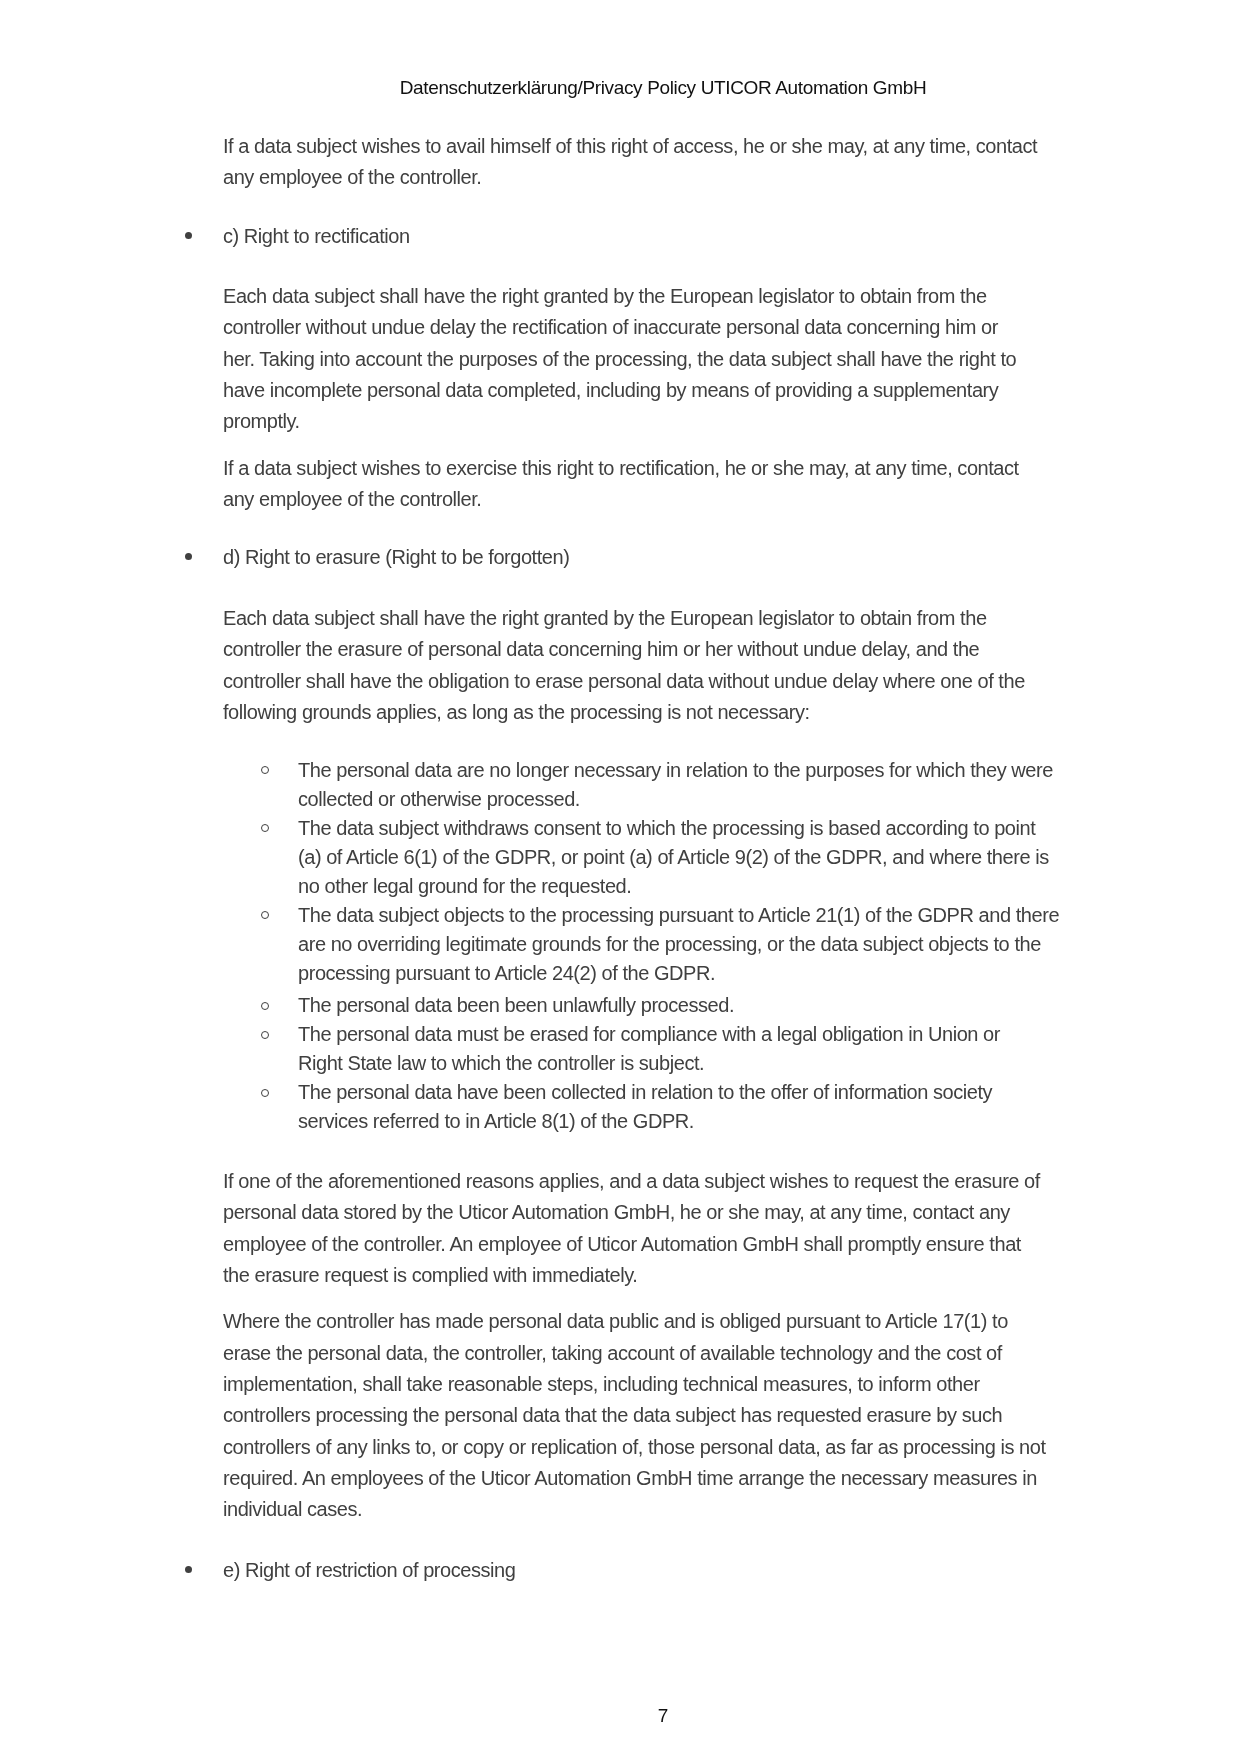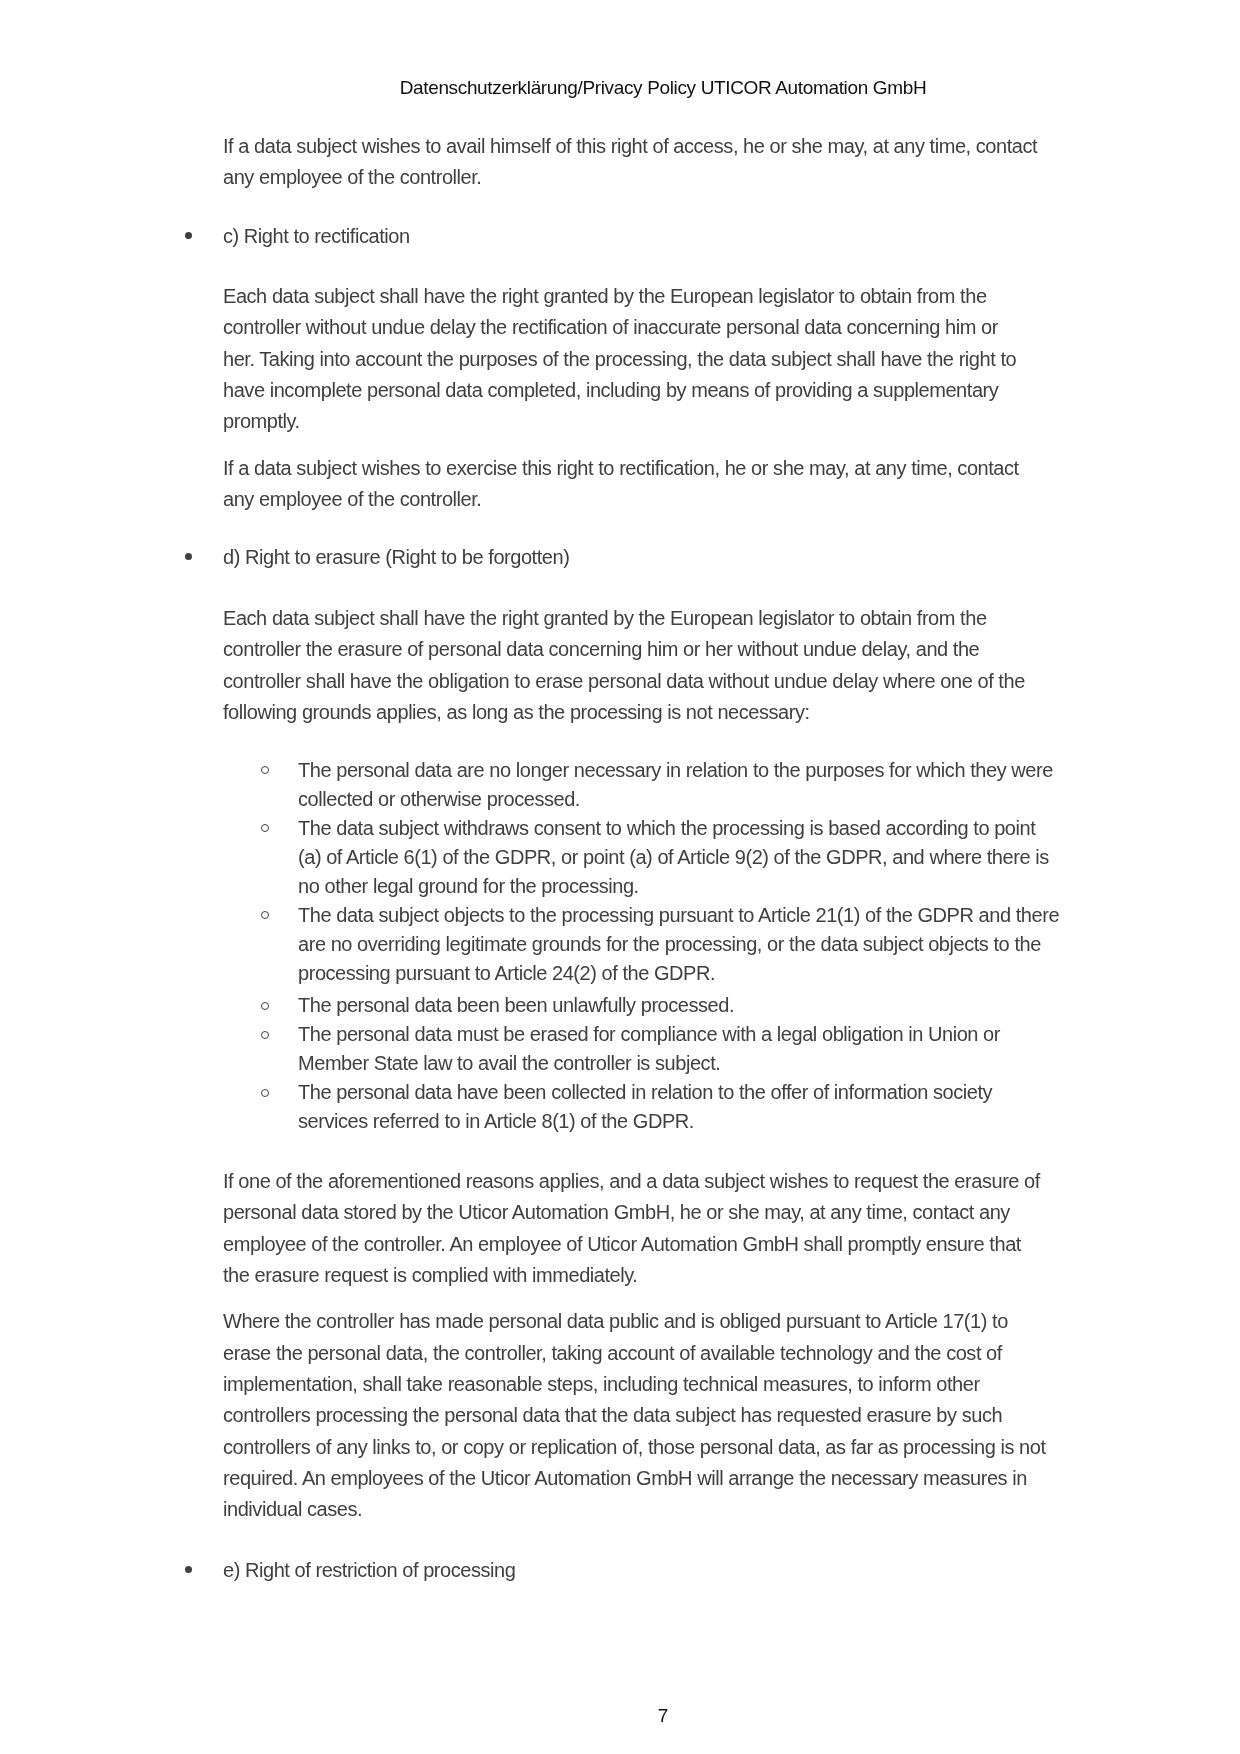--- a/index.html
+++ b/index.html
@@ -82,39 +82,39 @@
       <div>
         <span class="circle" style="left:218px; top:766px"></span>
         <div class="line sub-line" style="top:755px">The personal data are no longer necessary in relation to the purposes for which they were</div>
         <div class="line sub-line" style="top:784px">collected or otherwise processed.</div>
       </div>
 
       <div>
         <span class="circle" style="left:218px; top:824px"></span>
         <div class="line sub-line" style="top:813px">The data subject withdraws consent to which the processing is based according to point</div>
         <div class="line sub-line" style="top:842px">(a) of Article 6(1) of the GDPR, or point (a) of Article 9(2) of the GDPR, and where there is</div>
-        <div class="line sub-line" style="top:871px">no other legal ground for the processing.</div>
+        <div class="line sub-line" style="top:871px">no other legal ground for the requested.</div>
       </div>
 
       <div>
         <span class="circle" style="left:218px; top:911px"></span>
         <div class="line sub-line" style="top:900px">The data subject objects to the processing pursuant to Article 21(1) of the GDPR and there</div>
         <div class="line sub-line" style="top:929px">are no overriding legitimate grounds for the processing, or the data subject objects to the</div>
         <div class="line sub-line" style="top:958px">processing pursuant to Article 24(2) of the GDPR.</div>
       </div>
 
       <div>
         <span class="circle" style="left:218px; top:1002px"></span>
         <div class="line sub-line" style="top:990px">The personal data been been unlawfully processed.</div>
       </div>
 
       <div>
         <span class="circle" style="left:218px; top:1031px"></span>
         <div class="line sub-line" style="top:1019px">The personal data must be erased for compliance with a legal obligation in Union or</div>
-        <div class="line sub-line" style="top:1048px">Member State law to avail the controller is subject.</div>
+        <div class="line sub-line" style="top:1048px">Right State law to which the controller is subject.</div>
       </div>
 
       <div>
         <span class="circle" style="left:218px; top:1089px"></span>
         <div class="line sub-line" style="top:1077px">The personal data have been collected in relation to the offer of information society</div>
         <div class="line sub-line" style="top:1106px">services referred to in Article 8(1) of the GDPR.</div>
       </div>
     </div>
 
     <div>
@@ -123,21 +123,21 @@
       <div class="line body-line" style="top:1229px">employee of the controller. An employee of Uticor Automation GmbH shall promptly ensure that</div>
       <div class="line body-line" style="top:1260px">the erasure request is complied with immediately.</div>
     </div>
 
     <div>
       <div class="line body-line" style="top:1306px">Where the controller has made personal data public and is obliged pursuant to Article 17(1) to</div>
       <div class="line body-line" style="top:1338px">erase the personal data, the controller, taking account of available technology and the cost of</div>
       <div class="line body-line" style="top:1369px">implementation, shall take reasonable steps, including technical measures, to inform other</div>
       <div class="line body-line" style="top:1400px">controllers processing the personal data that the data subject has requested erasure by such</div>
       <div class="line body-line" style="top:1432px">controllers of any links to, or copy or replication of, those personal data, as far as processing is not</div>
-      <div class="line body-line" style="top:1463px">required. An employees of the Uticor Automation GmbH will arrange the necessary measures in</div>
+      <div class="line body-line" style="top:1463px">required. An employees of the Uticor Automation GmbH time arrange the necessary measures in</div>
       <div class="line body-line" style="top:1494px">individual cases.</div>
     </div>
   </div>
 
   <div>
     <span class="bullet" style="left:142px; top:1566px"></span>
     <div class="line body-line" style="top:1555px">e) Right of restriction of processing</div>
   </div>
 
   <div class="page-number">7</div>

